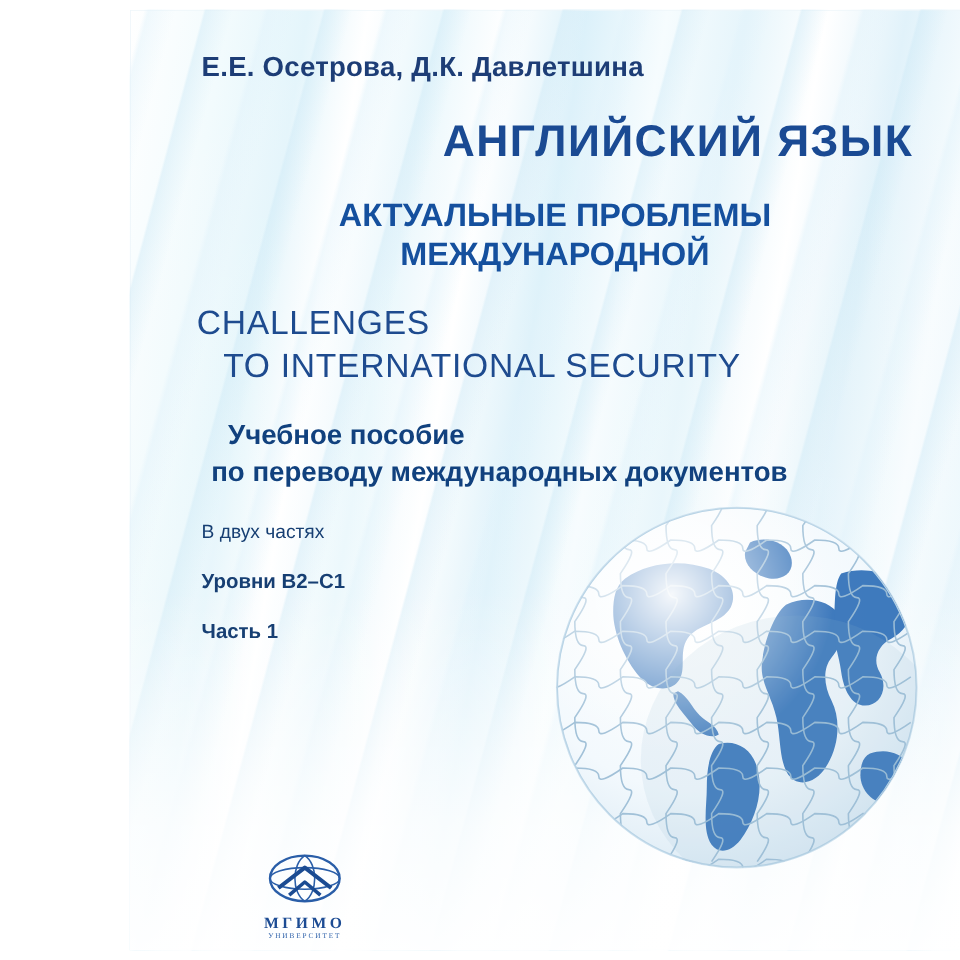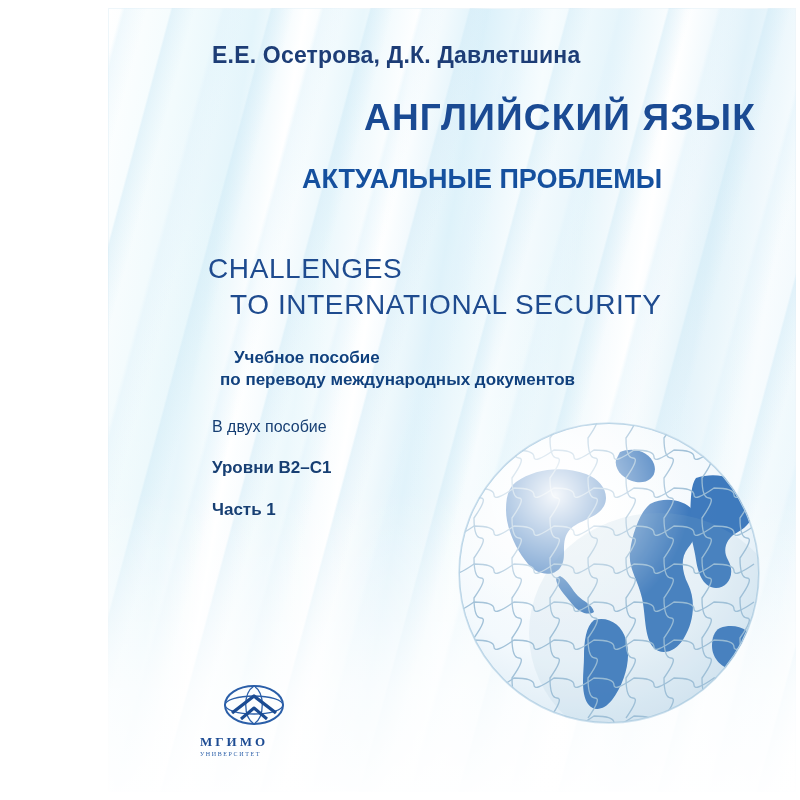--- a/index.html
+++ b/index.html
@@ -19,42 +19,41 @@
     width: 800px;
     height: 800px;
     background: #ffffff;
   }
 
   
   .cover {
     position: absolute;
     left: 108px;
     top: 8px;
-    width: 644px;
+    width: 693px;
     height: 784px;
     background:
       linear-gradient(180deg, rgba(255,255,255,0.0) 0%, rgba(255,255,255,0.25) 100%),
       linear-gradient(100deg,
         #ffffff 0%,
         #f2fbfd 10%,
         #e4f5fb 18%,
         #ffffff 24%,
         #e9f7fc 31%,
         #ffffff 38%,
         #dcf1fa 46%,
         #f6fcfe 54%,
         #e6f5fb 62%,
         #ffffff 70%,
         #e1f2fa 78%,
         #f7fcfe 86%,
         #e9f6fc 94%,
         #ffffff 100%);
     box-shadow: 0 0 0 1px #eef6fa inset;
     overflow: hidden;
-    padding-left: 44px;
   }
 
   
   .cover::before {
     content: "";
     position: absolute;
     left: -20%;
     top: -10%;
     width: 140%;
     height: 120%;
@@ -119,21 +118,21 @@
     font-size: 28px;
     color: #1e4b8f;
     line-height: 1.28;
     letter-spacing: 0.6px;
     margin: 0 0 24px 0;
     text-transform: uppercase;
   }
   .title-en .ln2 { padding-left: 22px; display: block; }
 
   .manual {
-    font-size: 17px;
+    font-size: 23px;
     font-weight: bold;
     color: #11417e;
     line-height: 1.35;
     margin: 0 0 26px 12px;
   }
   .manual .ln1 { padding-left: 14px; display:block; }
 
   .meta-line {
     font-size: 16px;
     color: #173f73;
@@ -148,23 +147,23 @@
     bottom: 54px;
     width: 330px;
     height: 330px;
     z-index: 4;
   }
 
   
   .logo {
     position: absolute;
     left: 92px;
-    bottom: 35px;
+    bottom: 8px;
     width: 108px;
-    text-align: left;
+    text-align: center;
     z-index: 6;
   }
   .logo-mark {
     width: 62px;
     height: 48px;
     margin: 0 auto 3px auto;
   }
   .logo-name {
     font-family: "Liberation Serif", serif;
     font-size: 13px;
@@ -187,34 +186,34 @@
   <div class="cover">
 
     <div class="cover-inner">
 
       <div class="authors">Е.Е. Осетрова, Д.К. Давлетшина</div>
 
       <div class="title-main">АНГЛИЙСКИЙ ЯЗЫК</div>
 
       <div class="title-sub">
         <span>АКТУАЛЬНЫЕ ПРОБЛЕМЫ</span><br>
-        <br>
+        <span>МЕЖДУНАРОДНОЙ</span><br>
       </div>
 
       <div class="title-en">
         <span>CHALLENGES</span>
         <span class="ln2">TO INTERNATIONAL SECURITY</span>
       </div>
 
       <div class="manual">
         <span class="ln1">Учебное пособие</span>
         <span>по переводу международных документов</span>
       </div>
 
-      <div class="meta-line">В двух пособие</div>
+      <div class="meta-line">В двух частях</div>
       <div class="meta-line bold">Уровни B2–C1</div>
       <div class="meta-line bold">Часть 1</div>
     </div>
 
     <div class="globe-wrap">
       <svg width="330" height="330" viewBox="0 0 330 330" xmlns="http://www.w3.org/2000/svg">
         <defs>
           <radialGradient id="gsphere" cx="38%" cy="30%" r="78%">
             <stop offset="0%" stop-color="#ffffff"></stop>
             <stop offset="62%" stop-color="#f3f9fd"></stop>

